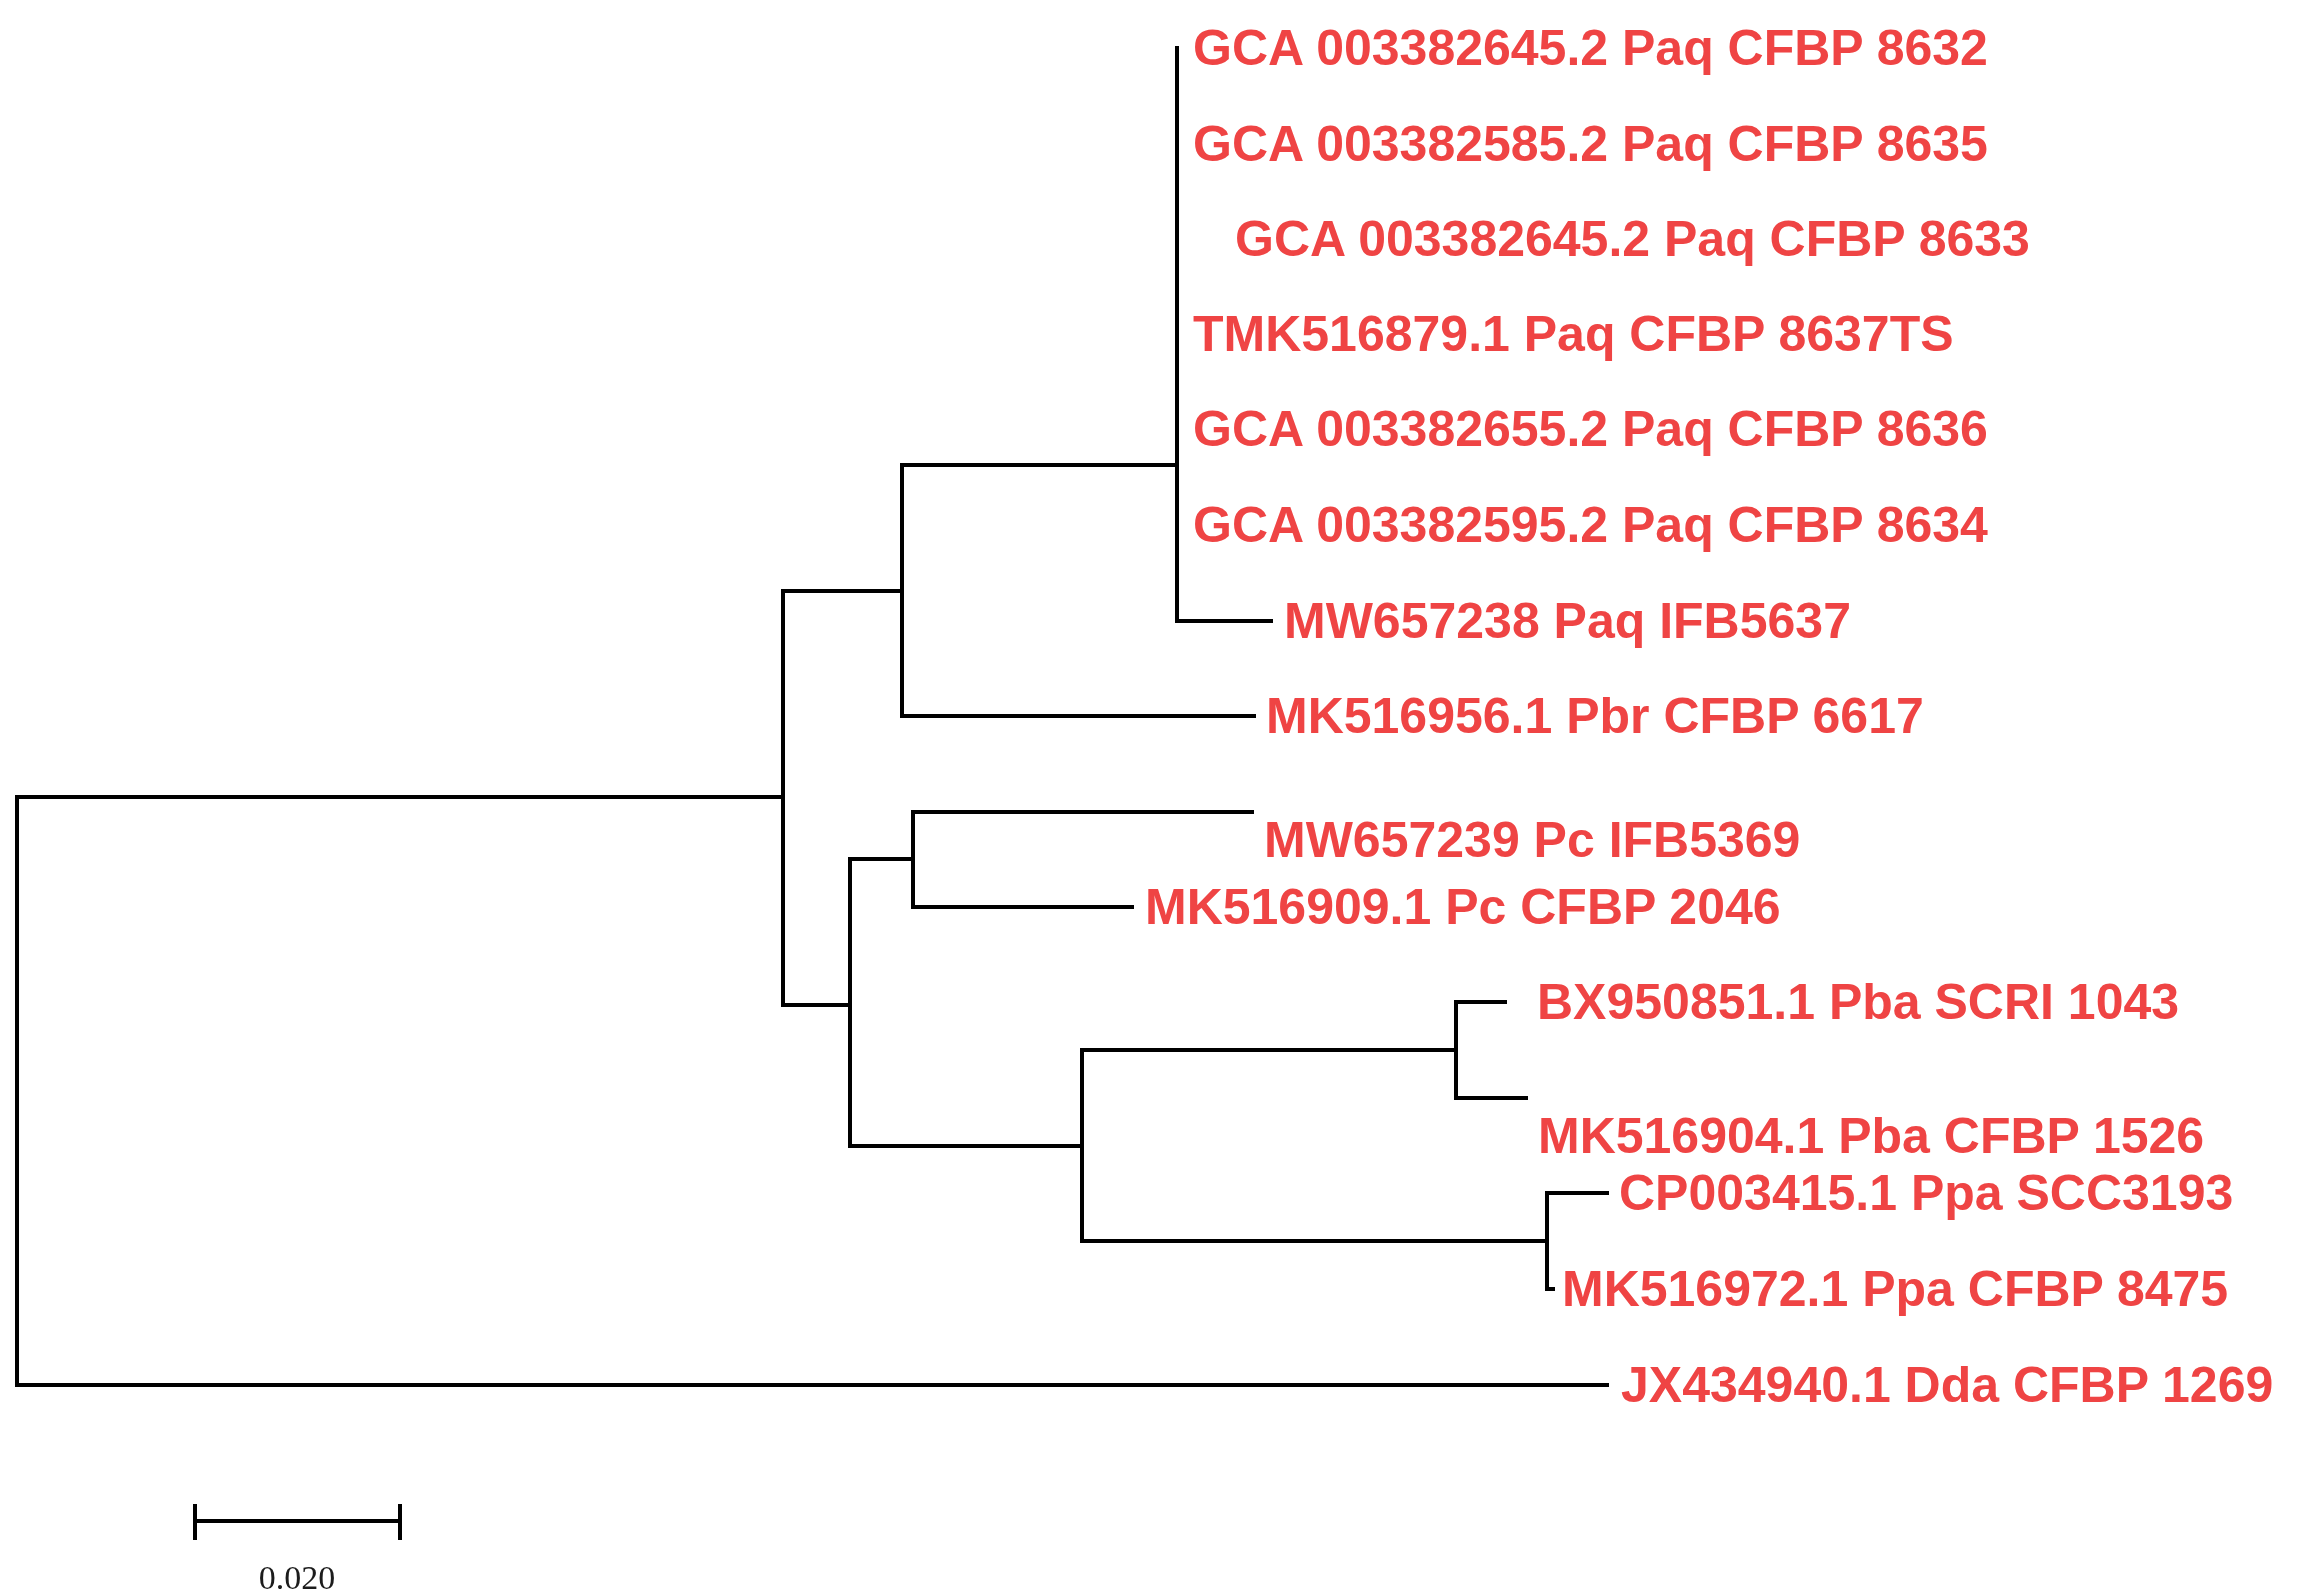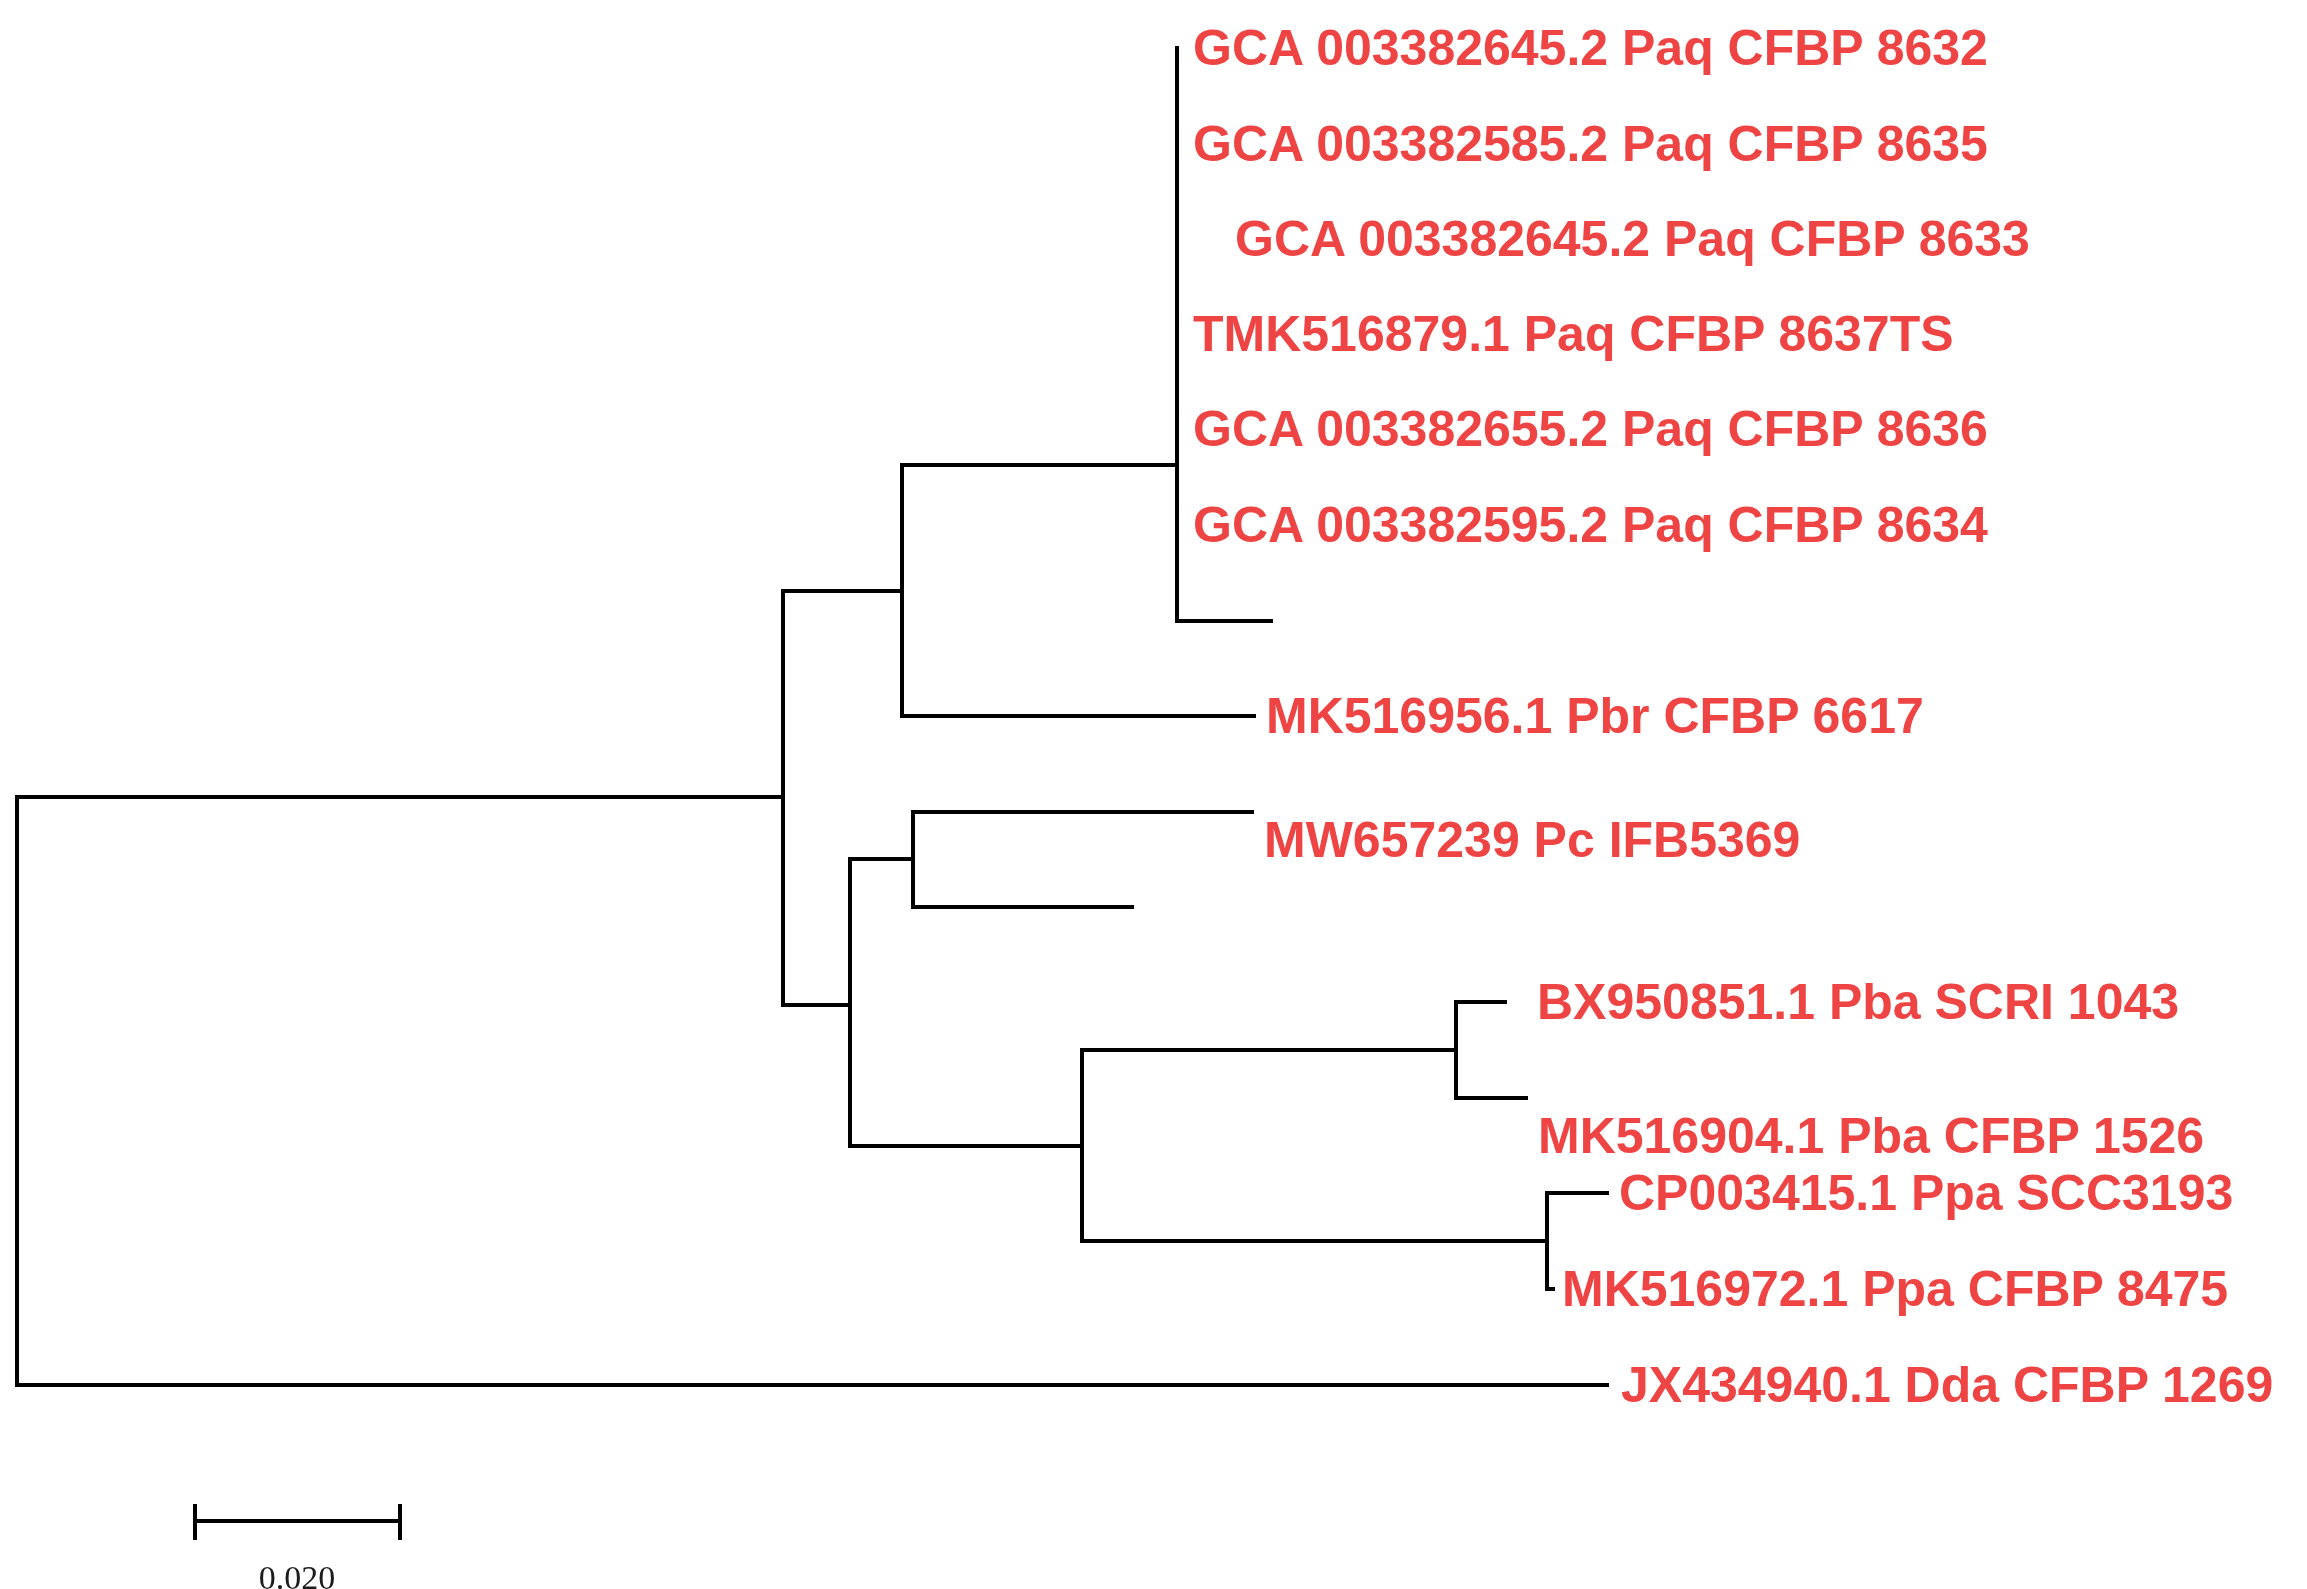--- a/index.html
+++ b/index.html
@@ -74,22 +74,24 @@
     <div class="seg v" style="left: 911px; top: 810px; height: 99px;"></div>
     <div class="seg v" style="left: 1080px; top: 1048px; height: 195px;"></div>
     <div class="seg v" style="left: 1454px; top: 1000px; height: 100px;"></div>
     <div class="seg v" style="left: 1545px; top: 1191px; height: 100px;"></div>
     <div class="taxon" style="left: 1193px; top: 48px;">GCA 003382645.2 Paq CFBP 8632</div>
     <div class="taxon" style="left: 1193px; top: 144px;">GCA 003382585.2 Paq CFBP 8635</div>
     <div class="taxon" style="left: 1193px; top: 239px; margin-left: 42px;">GCA 003382645.2 Paq CFBP 8633</div>
     <div class="taxon" style="left: 1193px; top: 334px;">TMK516879.1 Paq CFBP 8637TS</div>
     <div class="taxon" style="left: 1193px; top: 429px;">GCA 003382655.2 Paq CFBP 8636</div>
     <div class="taxon" style="left: 1193px; top: 525px;">GCA 003382595.2 Paq CFBP 8634</div>
+    <div class="taxon" style="left: 1284px; top: 621px;">MW657238 Paq IFB5637</div>
     <div class="taxon" style="left: 1266px; top: 716px;">MK516956.1 Pbr CFBP 6617</div>
     <div class="taxon" style="left: 1264px; top: 812px; margin-top: 28px;">MW657239 Pc IFB5369</div>
+    <div class="taxon" style="left: 1145px; top: 907px;">MK516909.1 Pc CFBP 2046</div>
     <div class="taxon" style="left: 1537px; top: 1002px;">BX950851.1 Pba SCRI 1043</div>
     <div class="taxon" style="left: 1538px; top: 1136px;">MK516904.1 Pba CFBP 1526</div>
     <div class="taxon" style="left: 1619px; top: 1193px;">CP003415.1 Ppa SCC3193</div>
     <div class="taxon" style="left: 1562px; top: 1289px;">MK516972.1 Ppa CFBP 8475</div>
     <div class="taxon" style="left: 1621px; top: 1385px;">JX434940.1 Dda CFBP 1269</div>
     <div class="seg h" style="left: 195px; top: 1519px; width: 205px;"></div>
     <div class="seg v" style="left: 193px; top: 1504px; height: 36px;"></div>
     <div class="seg v" style="left: 398px; top: 1504px; height: 36px;"></div>
   </div>
 

